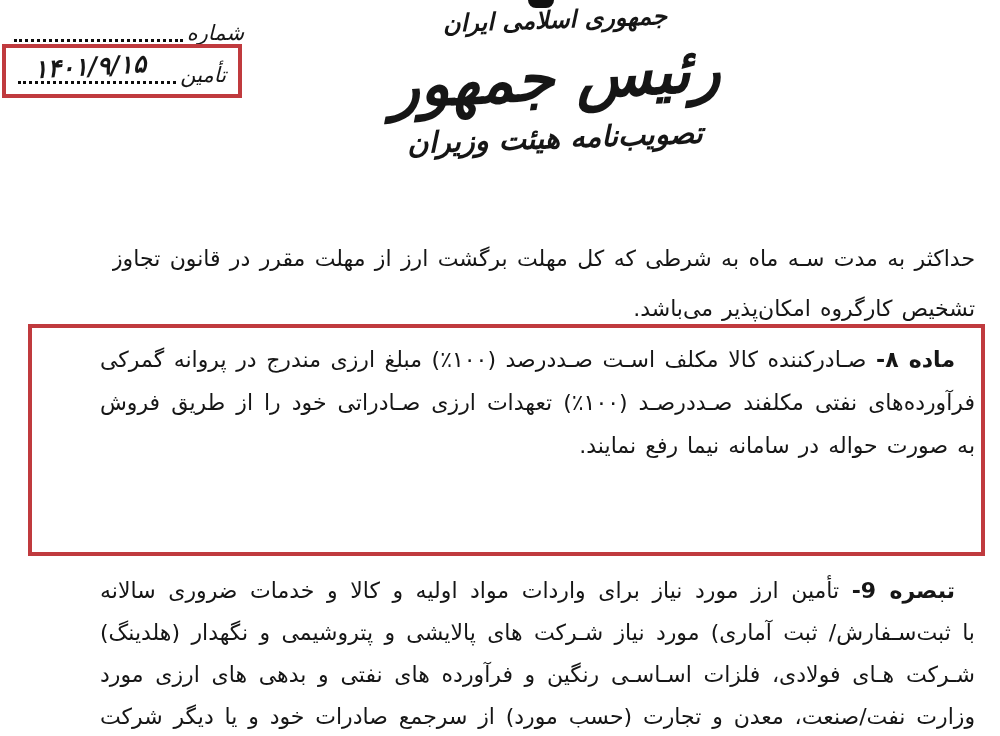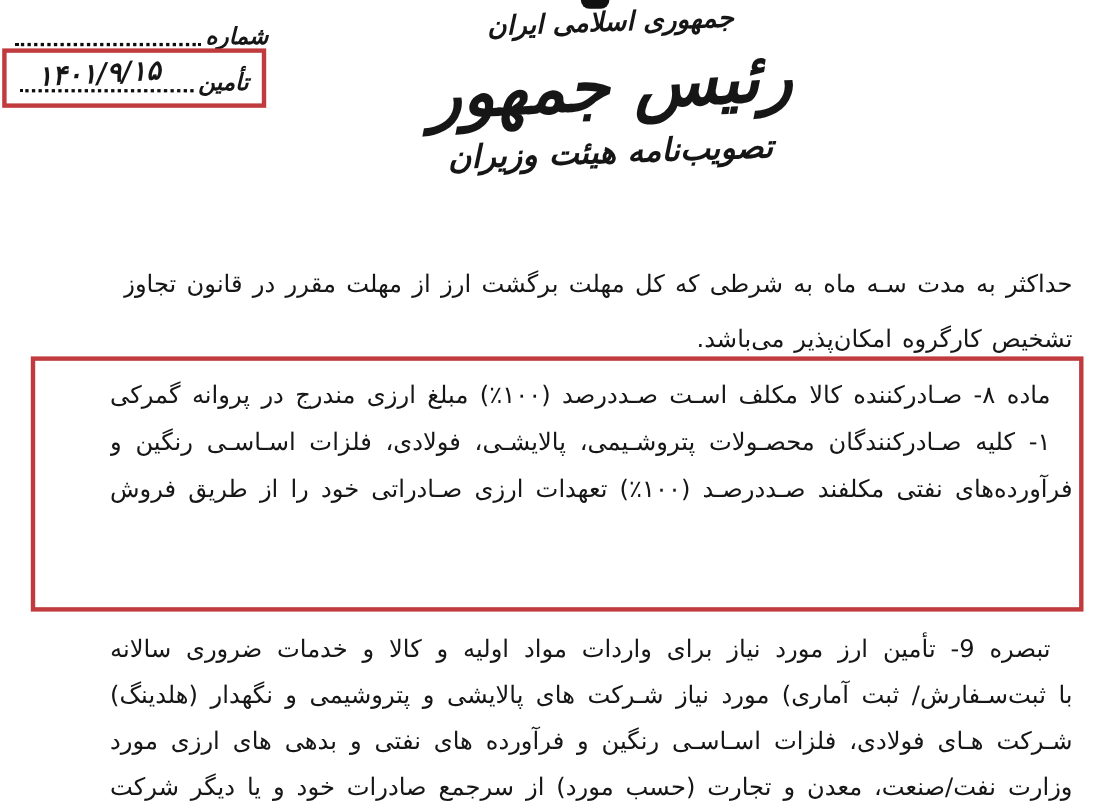--- a/index.html
+++ b/index.html
@@ -26,21 +26,21 @@
   }
   .doc-type {
     margin-top:2px; font-size:29px; font-weight:bold; font-style:italic;
     transform:rotate(-2deg); letter-spacing:1px;
   }
   .number-row {
     position:absolute; left:10px; top:14px; width:238px; height:30px;
     display:flex; flex-direction:row; align-items:flex-end; direction:rtl;
   }
   .field-label {
-    font-size:21px; font-weight:bold; font-style:italic; line-height:1;
+    font-size:21px; font-weight:normal; font-style:italic; line-height:1;
     padding-right:4px; white-space:nowrap;margin-top:16px;
   }
   .dotted-leader {
     flex:1; border-bottom:3px dotted #0d0d0d; height:6px; margin:0 4px 2px 4px;
   }
   .date-box {
     position:absolute; left:2px; top:44px; width:240px; height:54px;
     border:4px solid; padding:6px 8px 8px 8px;
     display:flex; flex-direction:row; align-items:flex-end; direction:rtl;
   }
@@ -54,21 +54,21 @@
   .tb1 { top:234px; left:112px; }
   .tb2 { top:338px; left:100px; }
   .tb3 { top:570px; left:100px; }
   .line {
     font-size:22px; line-height:50px; height:50px; overflow:hidden;
     text-align:justify; text-align-last:justify; word-spacing:2px;
   }
   .tb2 .line { line-height:43px; height:43px; }
   .tb3 .line { line-height:42px; height:42px; }
   .line.last { text-align:left; text-align-last:right; }
-  .line .lead { font-weight:normal; }
+  .line .lead { font-weight:bold; }
   .indent { padding-right:20px; }
   .highlight-box {
     position:absolute; left:28px; top:324px; width:957px; height:232px;
     border:4px solid; background:transparent;
   }
 </style>
 </head>
 <body style="color: rgb(22, 22, 22);">
 
 <div class="emblem-fragment"></div>
@@ -98,25 +98,25 @@
     <span class="lead"></span><span>تشخیص کارگروه امکان‌پذیر می‌باشد.</span>
   </div>
 </div>
 
 <div class="highlight-box" id="article8-box" style="border-color: rgb(192, 58, 62);"></div>
 
 <div class="textblock tb2">
   <div class="line indent">
     <span class="lead">ماده ۸-</span><span> صـادرکننده کالا مکلف اسـت صـددرصد (۱۰۰٪) مبلغ ارزی مندرج در پروانه گمرکی یا</span>
   </div>
-  <div class="line indent">
-    <span class="lead">۱-</span><span> کلیه صـادرکنندگان محصـولات پتروشـیمی، پالایشـی، فولادی، فلزات اسـاسـی رنگین و</span>
-  </div>
   <div class="line">
     <span class="lead"></span><span>فرآورده‌های نفتی مکلفند صـددرصـد (۱۰۰٪) تعهدات ارزی صـادراتی خود را از طریق فروش ارز</span>
+  </div>
+  <div class="line last">
+    <span class="lead"></span><span>به صورت حواله در سامانه نیما رفع نمایند.</span>
   </div>
 </div>
 
 <div class="textblock tb3">
   <div class="line indent">
     <span class="lead">تبصره 9-</span><span> تأمین ارز مورد نیاز برای واردات مواد اولیه و کالا و خدمات ضروری سالانه (حسب مورد</span>
   </div>
   <div class="line">
     <span class="lead"></span><span>با ثبت‌سـفارش/ ثبت آماری) مورد نیاز شـرکت های پالایشی و پتروشیمی و نگهدار (هلدینگ) مرتبط،</span>
   </div>

